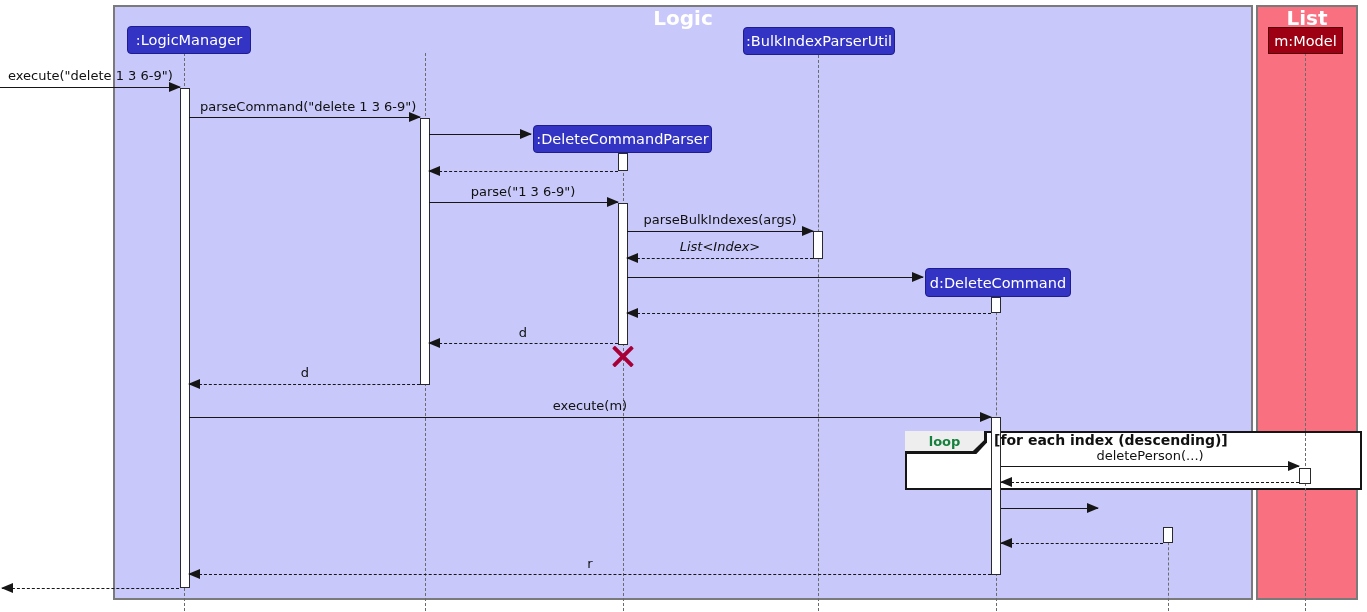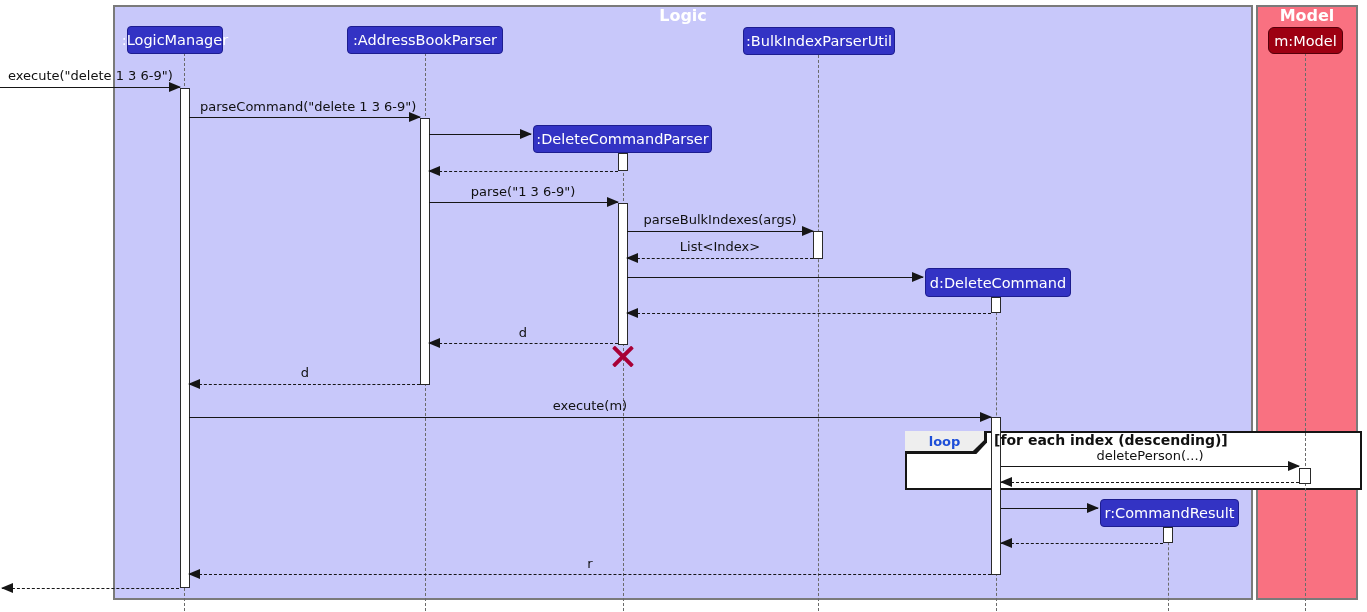--- a/index.html
+++ b/index.html
@@ -2,30 +2,30 @@
 <html style="--logic_bg: #C8C8FA; --logic_participant: #3333C4; --model_bg: #F97181; --model_participant: #9D0012; --destroy_x: #A80036; --arrow: #161616;"><head>
 <meta charset="utf-8">
 <style>
   html,body{margin:0;padding:0;background:#ffffff;}
   .canvas{position:relative;width:1367px;height:612px;background:#ffffff;
           font-family:"DejaVu Sans",sans-serif;overflow:hidden;}
 
   .frame{position:absolute;border:2px solid #7a7a7a;box-sizing:border-box;}
   .frame.logic{background:var(--logic_bg,#C8C8FA);z-index:0;}
   .frame.model{background:var(--model_bg,#F97181);z-index:0;}
-  .frame-title{position:absolute;font-weight:bold;font-size:16px;color:#ffffff;
+  .frame-title{position:absolute;font-weight:bold;font-size:20px;color:#ffffff;
                transform:translateX(-50%);white-space:nowrap;z-index:1;}
 
   .lifeline{position:absolute;width:0;border-left:1px dashed #6b6b6b;z-index:4;}
 
   .pbox{position:absolute;display:flex;align-items:center;justify-content:center;
         color:#ffffff;font-size:14.5px;white-space:nowrap;box-sizing:border-box;
         border-radius:4px;z-index:6;}
   .pbox.logic{background:var(--logic_participant,#3333C4);border:1px solid #1d1d8f;}
-  .pbox.model{background:var(--model_participant,#9D0012);border:1px solid #55000a;border-radius:6px;}
+  .pbox.model{background:var(--model_participant,#9D0012);border:1px solid #55000a;border-radius:0;}
 
   .act{position:absolute;width:10px;background:#ffffff;border:1px solid #2a2a2a;
        box-sizing:border-box;z-index:5;}
 
   .arrow{position:absolute;height:0;border-top:1.5px solid var(--arrow,#161616);z-index:7;}
   .arrow.dashed{border-top-style:dashed;border-top-width:1.2px;}
   .head{position:absolute;width:0;height:0;top:-6px;
         border-top:5px solid transparent;border-bottom:5px solid transparent;}
   .head.right{right:-1px;border-left:12px solid var(--arrow,#161616);}
   .head.left{left:-1px;border-right:12px solid var(--arrow,#161616);}
@@ -33,39 +33,39 @@
   .mlabel{position:absolute;font-size:13px;color:#101010;white-space:nowrap;z-index:8;}
   .mlabel.center{transform:translateX(-50%);}
 
   .loop-frame{position:absolute;background:#ffffff;border:2px solid #151515;
               box-sizing:border-box;z-index:3;}
   .loop-tab-outer{position:absolute;left:-2px;top:-2px;width:82px;height:23px;background:#151515;
                   clip-path:polygon(0 0,100% 0,100% 50%,87% 100%,0 100%);}
   .loop-tab-inner{position:absolute;left:0;top:0;width:79px;height:20px;background:#eeeeee;
                   clip-path:polygon(0 0,100% 0,100% 46%,86% 100%,0 100%);
                   display:flex;align-items:center;justify-content:center;
-                  font-weight:bold;font-size:13px;color:#1d4ed8;}
+                  font-weight:bold;font-size:13px;color:#15803d;}
   .loop-guard{position:absolute;font-weight:bold;font-size:14px;color:#101010;
               white-space:nowrap;z-index:8;}
 
   .destroy{position:absolute;width:24px;height:24px;z-index:9;}
   .destroy::before,.destroy::after{content:'';position:absolute;left:10px;top:-2px;
         width:4px;height:27px;background:var(--destroy_x,#A80036);border-radius:1px;}
   .destroy::before{transform:rotate(45deg);}
   .destroy::after{transform:rotate(-45deg);}
 </style>
 </head>
 <body>
 
 <div class="canvas">
 
   <div class="frame logic" style="left:113px;top:5px;width:1140px;height:595px;"></div>
   <div class="frame model" style="left:1256px;top:5px;width:102px;height:595px;"></div>
   <div class="frame-title" style="left:683px;top:6px;">Logic</div>
-  <div class="frame-title" style="left:1307px;top:6px;">Model</div>
+  <div class="frame-title" style="left:1307px;top:6px;">List</div>
 
   <div class="lifeline" style="left:184px;top:53px;height:558px;"></div>
   <div class="lifeline" style="left:425px;top:53px;height:558px;"></div>
   <div class="lifeline" style="left:818px;top:55px;height:556px;"></div>
   <div class="lifeline" style="left:1305px;top:53px;height:558px;"></div>
   <div class="lifeline" style="left:623px;top:153px;height:458px;"></div>
   <div class="lifeline" style="left:996px;top:297px;height:314px;"></div>
   <div class="lifeline" style="left:1168px;top:527px;height:84px;"></div>
 
   <div class="loop-frame" style="left:905px;top:431px;width:457px;height:59px;">
@@ -78,27 +78,25 @@
   <div class="act" style="left:180px;top:88px;height:500px;"></div>
   <div class="act" style="left:420px;top:118px;height:267px;"></div>
   <div class="act" style="left:618px;top:153px;height:18px;"></div>
   <div class="act" style="left:618px;top:203px;height:142px;"></div>
   <div class="act" style="left:813px;top:231px;height:28px;"></div>
   <div class="act" style="left:991px;top:297px;height:16px;"></div>
   <div class="act" style="left:991px;top:417px;height:158px;"></div>
   <div class="act" style="left:1299px;top:468px;height:16px;width:12px;"></div>
   <div class="act" style="left:1163px;top:527px;height:16px;"></div>
 
-  <div class="pbox logic" style="left:127px;top:26px;width:96px;height:28px;">:LogicManager</div>
-  <div class="pbox logic" style="left:347px;top:26px;width:156px;height:28px;">:AddressBookParser</div>
+  <div class="pbox logic" style="left:127px;top:26px;width:124px;height:28px;">:LogicManager</div>
   <div class="pbox logic" style="left:743px;top:27px;width:152px;height:28px;text-align:right;">:BulkIndexParserUtil</div>
   <div class="pbox model" style="left:1268px;top:27px;width:75px;height:27px;">m:Model</div>
   <div class="pbox logic" style="left:925px;top:268px;width:146px;height:29px;">d:DeleteCommand</div>
   <div class="pbox logic" style="left:533px;top:125px;width:179px;height:28px;">:DeleteCommandParser</div>
-  <div class="pbox logic" style="left:1100px;top:499px;width:139px;height:28px;">r:CommandResult</div>
 
   <div class="arrow" style="left:0px;top:87px;width:180px;">
       <span class="head right"></span>
     </div>
   <div class="arrow" style="left:189px;top:117px;width:231px;">
       <span class="head right"></span>
     </div>
   <div class="arrow" style="left:429px;top:134px;width:102px;">
       <span class="head right"></span>
     </div>
@@ -147,20 +145,20 @@
   <div class="arrow dashed" style="left:2px;top:588px;width:177px;">
       <span class="head left"></span>
     </div>
 
   <div class="destroy" style="left:611px;top:345px;"></div>
 
   <div class="mlabel" style="left:8px;top:68px;">execute("delete 1 3 6-9")</div>
   <div class="mlabel" style="left:200px;top:99px;">parseCommand("delete 1 3 6-9")</div>
   <div class="mlabel center" style="left:523px;top:184px;">parse("1 3 6-9")</div>
   <div class="mlabel center" style="left:720px;top:212px;">parseBulkIndexes(args)</div>
-  <div class="mlabel center" style="left:720px;top:239px;">List&lt;Index&gt;</div>
+  <div class="mlabel center" style="left:720px;top:239px;font-style:italic;">List&lt;Index&gt;</div>
   <div class="mlabel center" style="left:523px;top:325px;">d</div>
   <div class="mlabel center" style="left:305px;top:365px;">d</div>
   <div class="mlabel center" style="left:590px;top:398px;">execute(m)</div>
   <div class="mlabel center" style="left:1150px;top:448px;">deletePerson(...)</div>
   <div class="mlabel center" style="left:590px;top:556px;">r</div>
 
 </div>
 
 </body></html>

